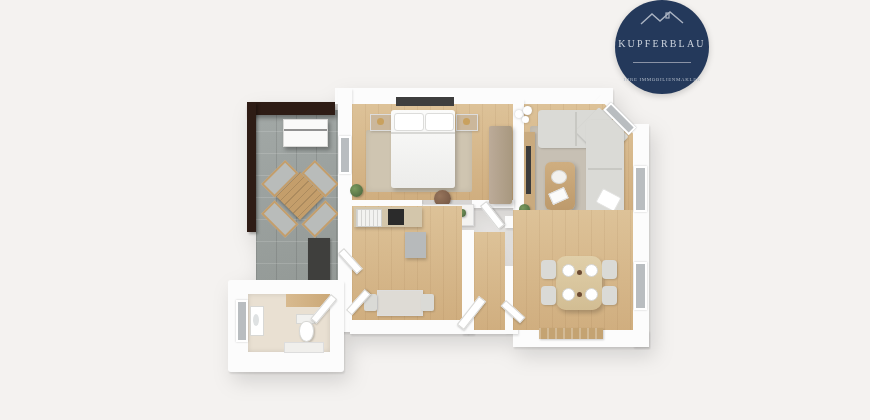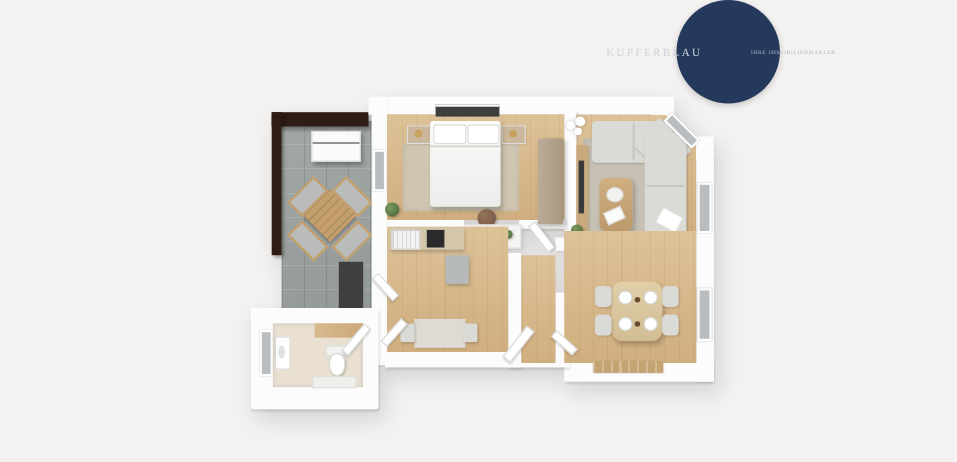--- a/index.html
+++ b/index.html
@@ -21,21 +21,21 @@
       repeating-linear-gradient(0deg, rgba(255,255,255,.14) 0 1px, rgba(0,0,0,0) 1px 22px),
       repeating-linear-gradient(90deg, rgba(0,0,0,.10) 0 1px, rgba(0,0,0,0) 1px 20px),
       linear-gradient(160deg,#a2a8a6,#939996);}
   .rug{position:absolute;background:var(--rug);border-radius:2px;box-shadow:inset 0 0 6px rgba(0,0,0,.08);}
   .white-f{position:absolute;background:#f4f3f1;border:1px solid #ddd;box-shadow:1px 1px 2px rgba(0,0,0,.14);}
   .grey-f{position:absolute;background:var(--sofa);box-shadow:1px 1px 2px rgba(0,0,0,.15);border-radius:2px;}
   .window-g{position:absolute;background:var(--glass);border:2px solid #fff;box-shadow:0 0 2px rgba(0,0,0,.2);}
   .plant{position:absolute;border-radius:50%;background:radial-gradient(circle at 35% 35%,#7a9a5e,#46603a);box-shadow:1px 1px 2px rgba(0,0,0,.25);}
   .door{position:absolute;background:#fff;border:1px solid #d8d8d6;box-shadow:1px 1px 2px rgba(0,0,0,.2);}
   .logo{position:absolute;left:615px;top:0;width:94px;height:94px;border-radius:50%;
-        background:var(--navy);display:flex;align-items:center;justify-content:center;
+        background:var(--navy);display:flex;flex-direction:column;align-items:center;justify-content:center;
         box-shadow:0 2px 6px rgba(0,0,0,.18);gap:10px;}
   .logo-brand{color:var(--logo-text);font-family:"Liberation Serif",serif;font-size:10px;
         letter-spacing:2.2px;margin-top:2px;white-space:nowrap;}
   .logo-divider{width:58px;height:1px;background:#8a93a6;margin:3px 0 2px;}
   .logo-tagline{color:#aeb8c6;font-family:"Liberation Serif",serif;font-size:8px;letter-spacing:1px;
         transform:scale(.62);white-space:nowrap;}
 </style>
 </head>
 <body>
 

